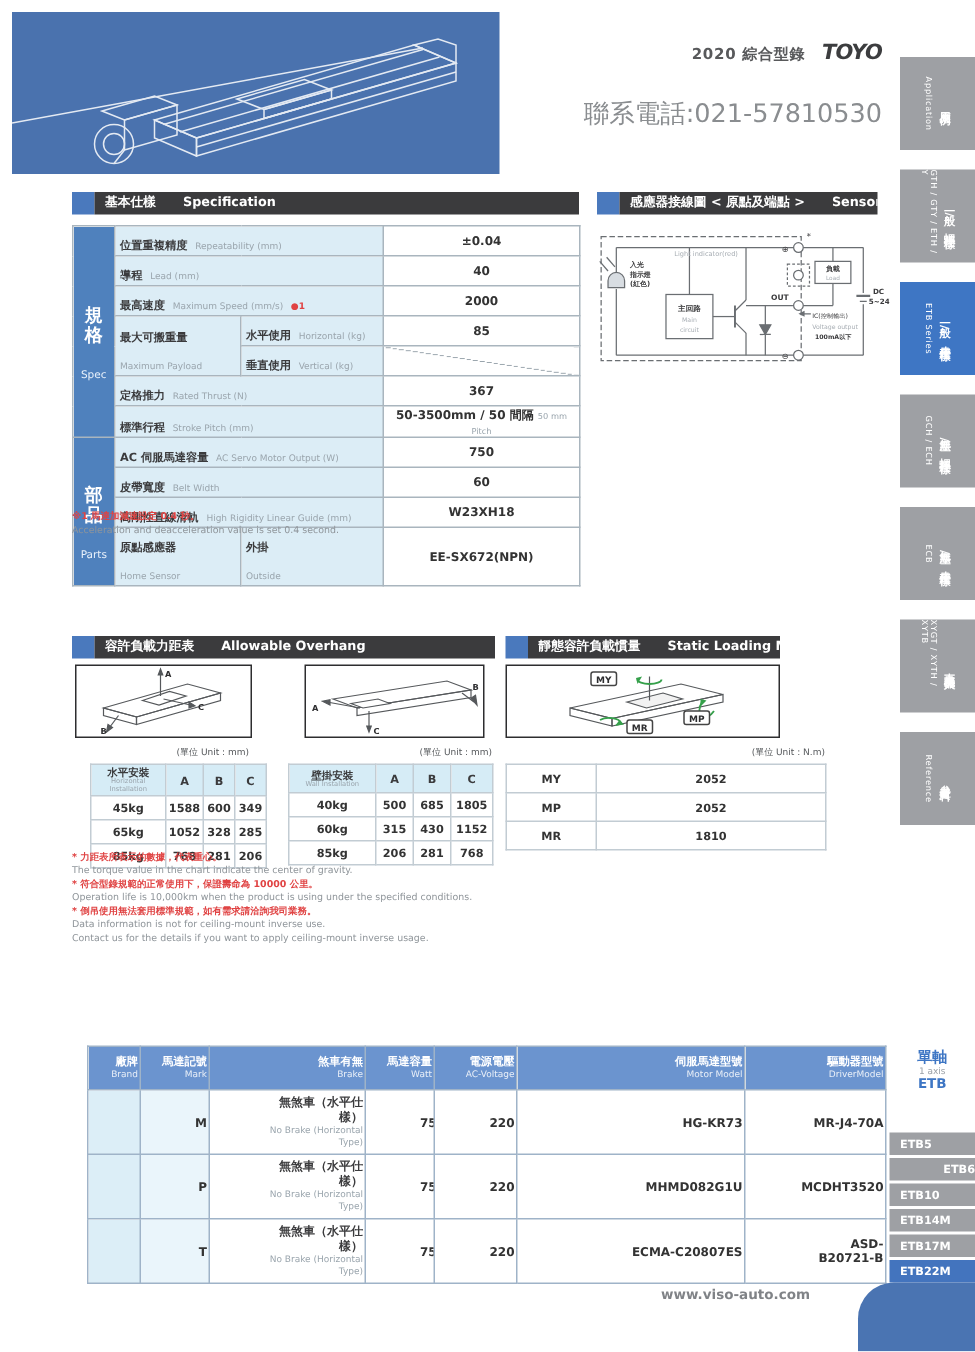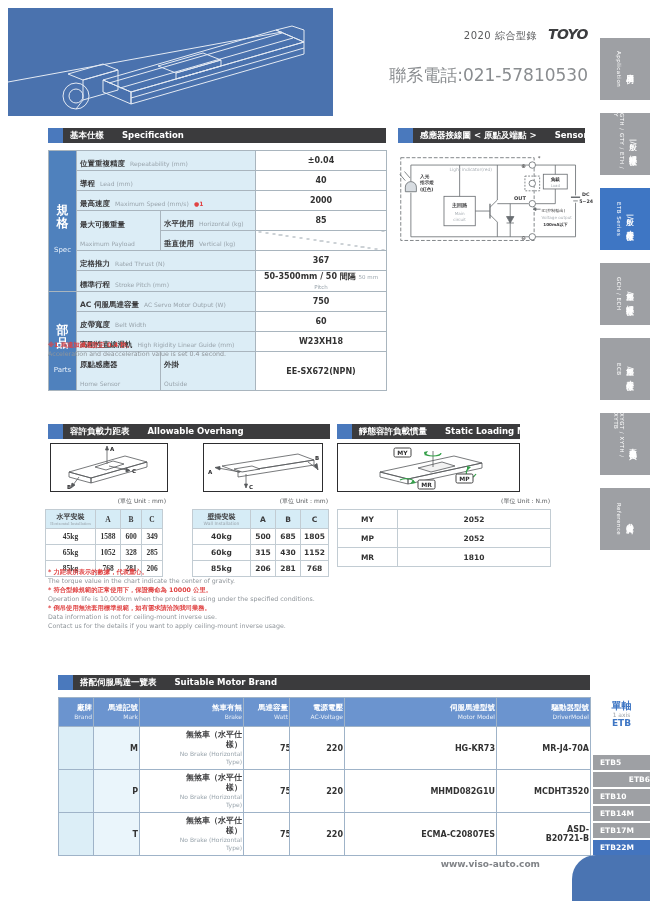--- a/index.html
+++ b/index.html
@@ -4,21 +4,21 @@
 <style>
   html,body{margin:0;padding:0;background:#fff;font-family:"DejaVu Sans",sans-serif;}
   .page{position:relative;width:650px;height:901px;background:#fff;overflow:hidden;}
 
   
   .hero{position:absolute;left:8px;top:8px;width:325px;height:108px;background:#4a72ae;}
   .hero svg{display:block;}
 
   
   .catalog-line{position:absolute;left:350px;top:24px;width:238px;text-align:right;white-space:nowrap;}
-  .catalog-line .cat{font-size:10px;font-weight:normal;color:#58595b;letter-spacing:.5px;margin-left:40px;}
+  .catalog-line .cat{font-size:10px;font-weight:bold;color:#58595b;letter-spacing:.5px;margin-left:40px;}
   .catalog-line .logo{font-size:14px;font-weight:900;font-style:italic;color:#3c3d3f;letter-spacing:-.5px;margin-left:6px;}
   .phone{position:absolute;left:350px;top:64px;width:238px;text-align:right;font-size:17px;color:#8a8d90;}
 
   
   .sec-head{position:absolute;display:flex;height:15px;}
   .sec-head .sq{width:15px;height:15px;background:#4a79bd;flex:0 0 15px;}
   .sec-head .bar{flex:1;background:#3b3b3d;color:#fff;font-size:8.5px;font-weight:bold;line-height:15px;padding-left:7px;white-space:nowrap;overflow:hidden;}
   .sec-head .bar .en{margin-left:18px;}
 
   
@@ -304,21 +304,21 @@
         <text x="4" y="30">A</text>
         <text x="45" y="45">C</text>
         <text x="111" y="16">B</text>
       </g>
     </svg>
   </div>
 
   <div class="unit-label" style="left:48px;top:497px;width:118px;">(單位 Unit : mm)</div>
   <div class="unit-label" style="left:192px;top:497px;width:136px;">(單位 Unit : mm)</div>
 
-  <table class="mini-table" style="left:45px;top:509px;width:117px;font-family:Liberation Serif, serif;">
+  <table class="mini-table" style="left:60px;top:509px;width:117px;">
     <colgroup>
         <col style="width:50px">
         <col style="width:25px">
         <col style="width:21px">
         <col style="width:21px">
       </colgroup>
     <tbody>
         <tr class="hd">
       <td class="rowlbl">
             <span class="zh">水平安裝</span>
@@ -448,24 +448,20 @@
   <div class="spec-note" style="left:48px;top:567px;">
     <div class="note-red">* 力距表所表示的數據，代表重心。</div>
     <div class="note-gray">The torque value in the chart indicate the center of gravity.</div>
     <div class="note-red">* 符合型錄規範的正常使用下，保證壽命為 10000 公里。</div>
     <div class="note-gray">Operation life is 10,000km when the product is using under the specified conditions.</div>
     <div class="note-red">* 倒吊使用無法套用標準規範，如有需求請洽詢我司業務。</div>
     <div class="note-gray">Data information is not for ceiling-mount inverse use.</div>
     <div class="note-gray">Contact us for the details if you want to apply ceiling-mount inverse usage.</div>
   </div>
 
-  <div class="sec-head" style="left:58px;top:675px;width:532px;">
-    <span class="sq"></span>
-    <span class="bar"><span>搭配伺服馬達一覽表</span><span class="en">Suitable Motor Brand</span></span>
-  </div>
 
   <table class="motor-table">
     <colgroup>
       <col style="width:35px">
         <col style="width:46px">
         <col style="width:104px">
         <col style="width:46px">
         <col style="width:55px">
         <col style="width:152px">
         <col style="width:94px">

